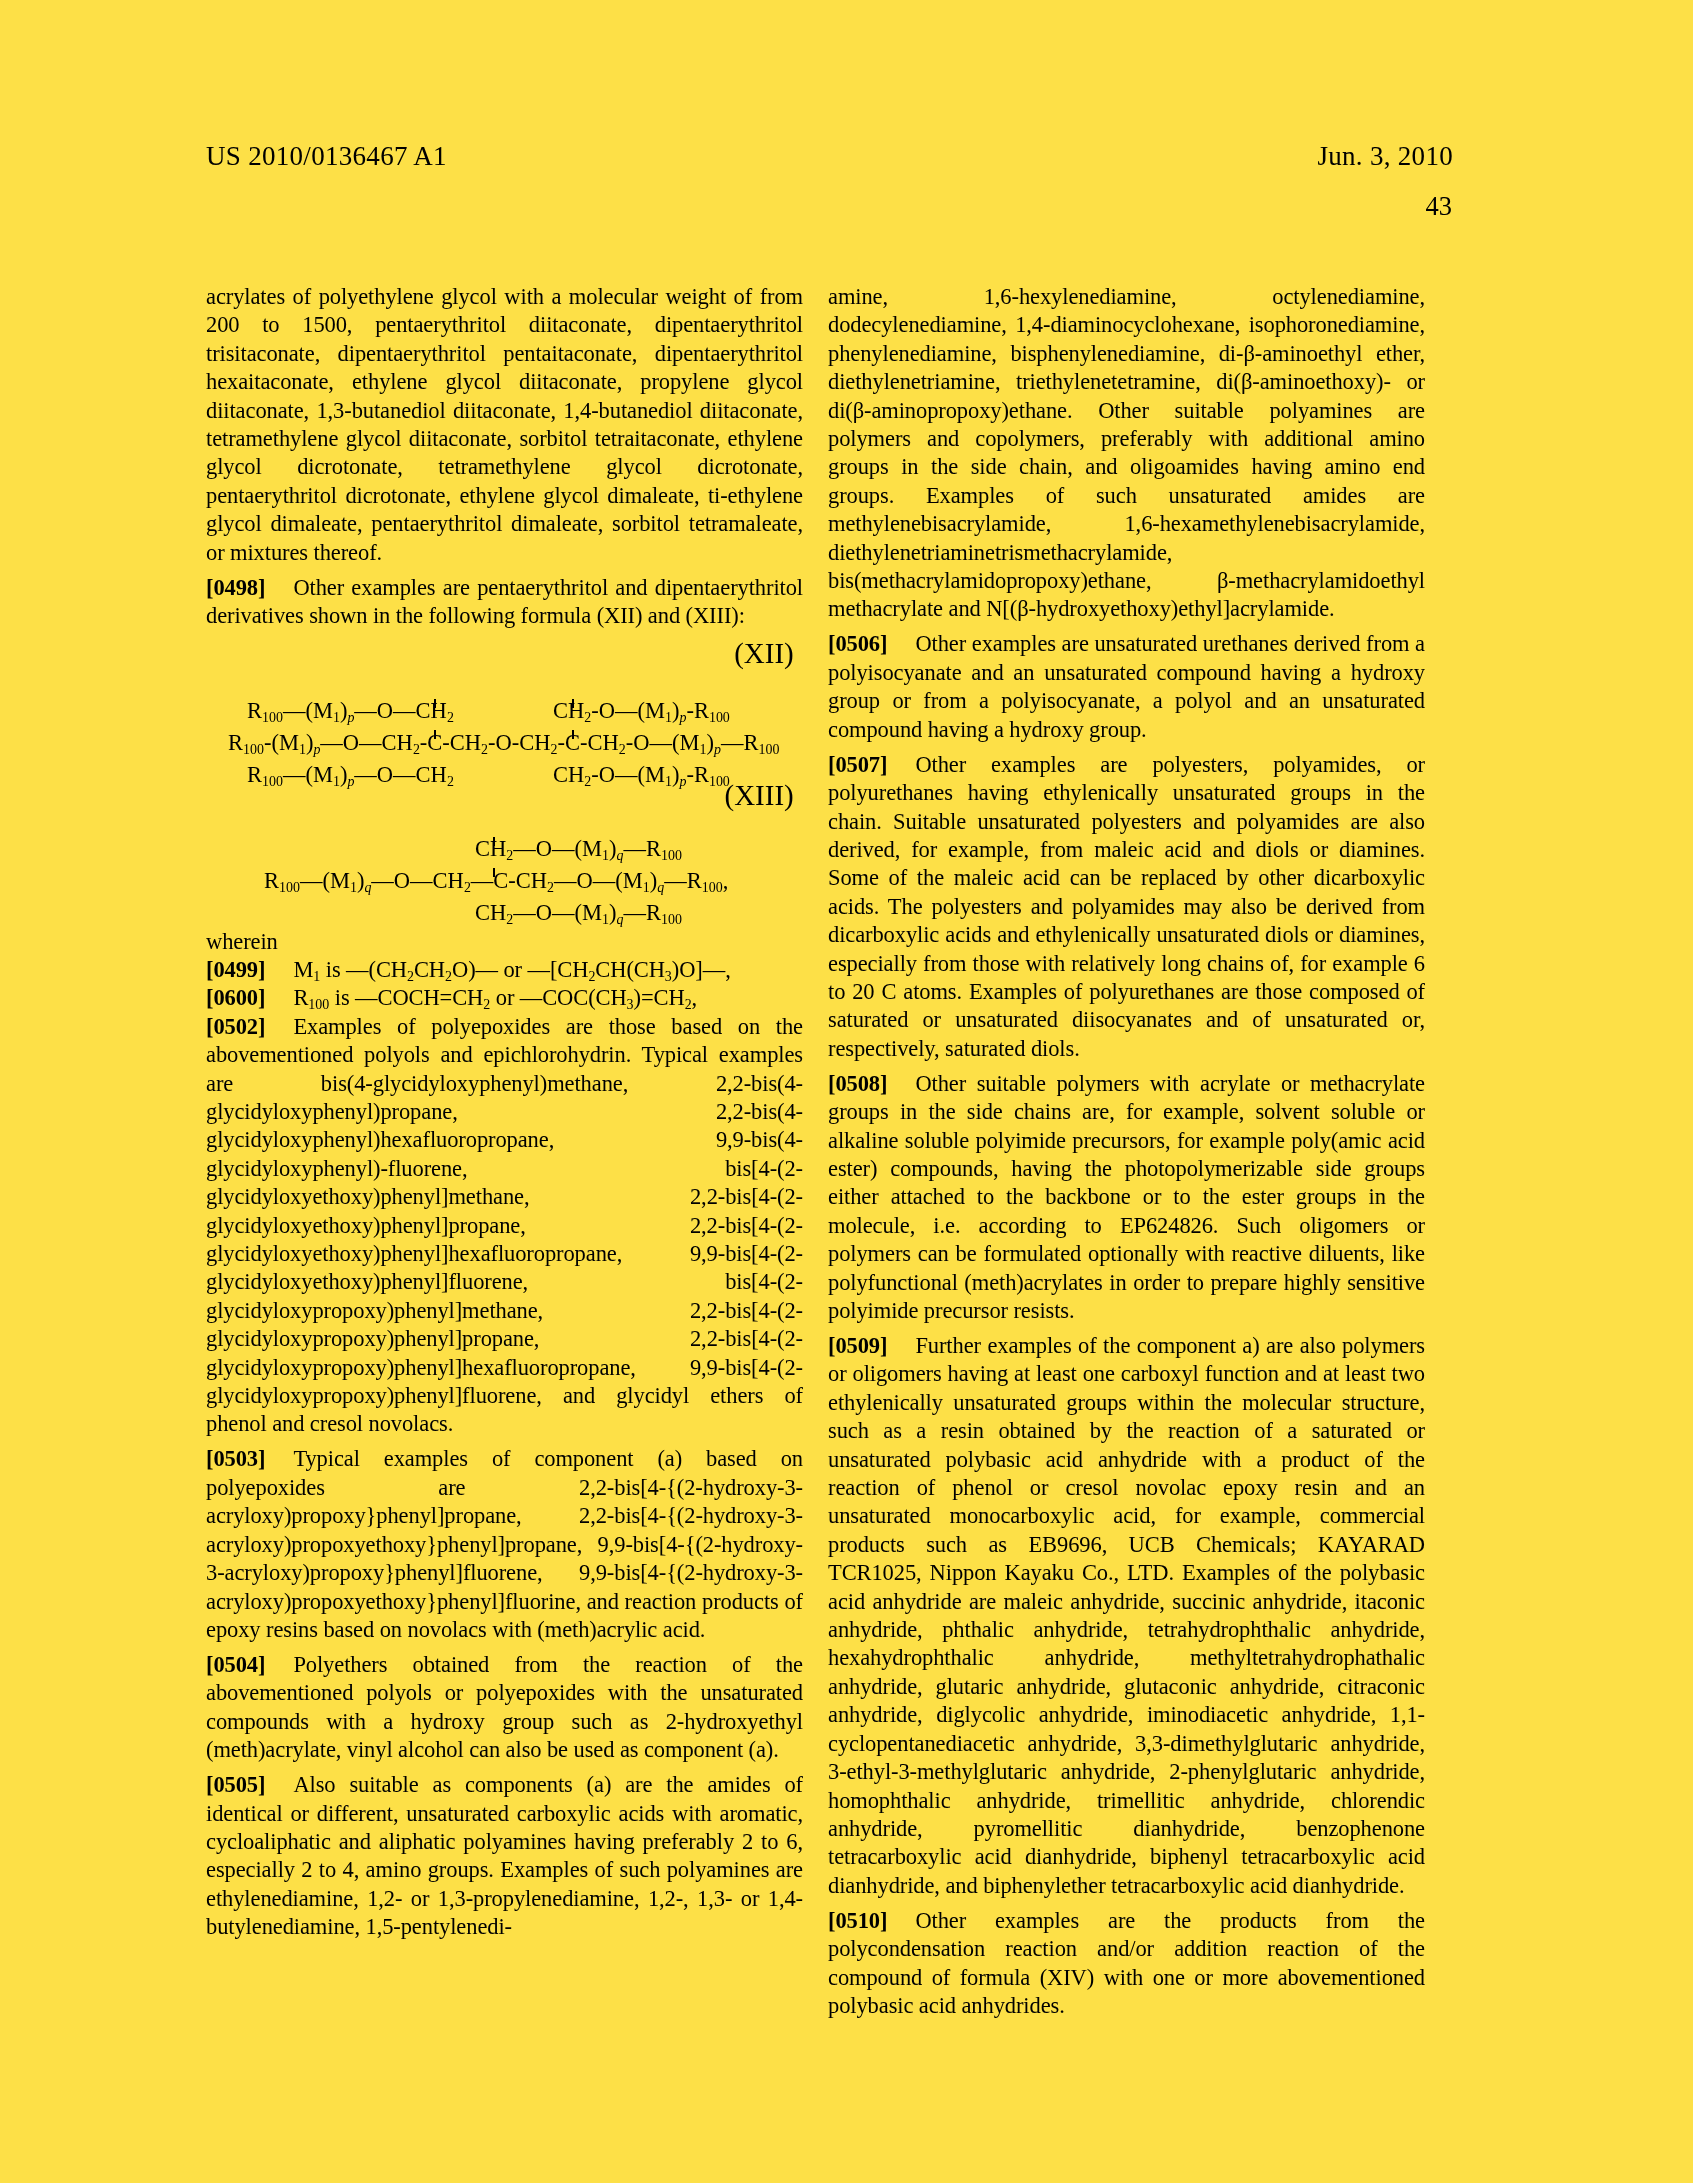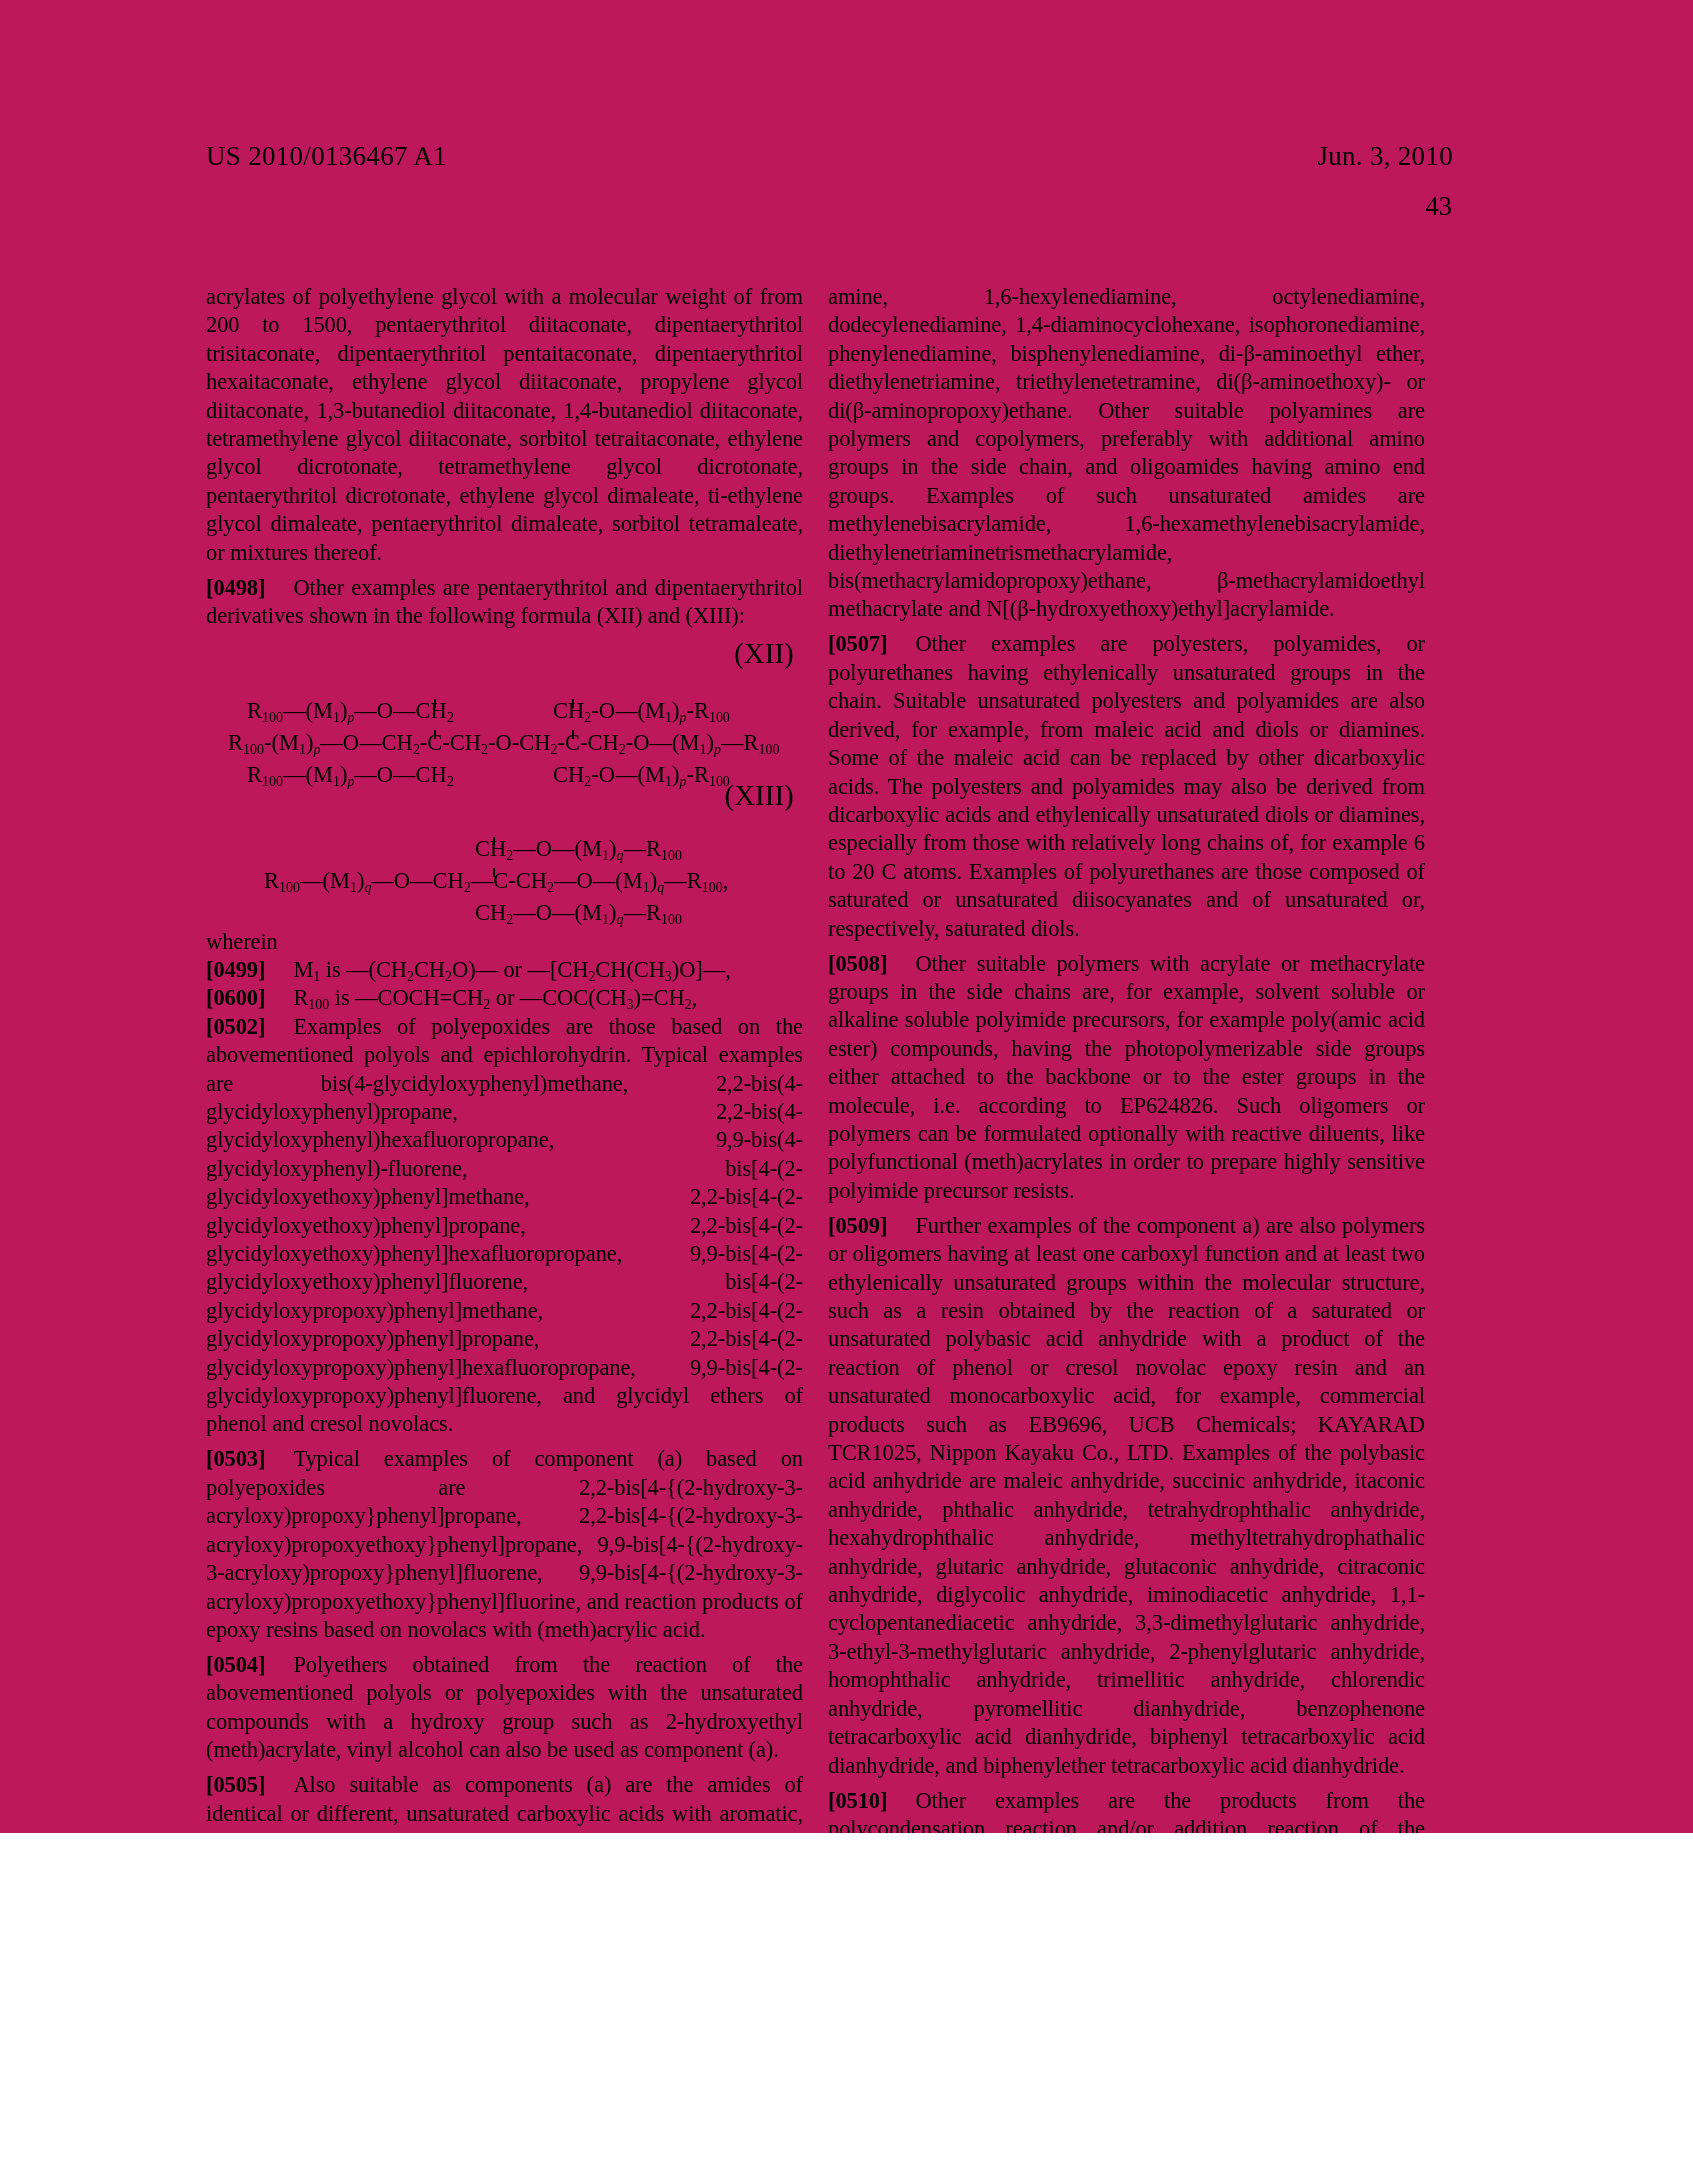--- a/index.html
+++ b/index.html
@@ -1,21 +1,21 @@
 <!DOCTYPE html>
 <html style="font-size:10.6px"><head>
 <meta charset="utf-8">
 <style>
   * { box-sizing: border-box; }
   html, body { margin: 0; padding: 0; background: #ffffff; }
   .page {
     position: relative;
     width: 1694px;
-    height: 1833px;
-    background: #be185d;
+    height: 2183px;
+    background: #fde047;
     color: #000000;
     font-family: "Liberation Serif", "DejaVu Serif", serif;
     overflow: hidden;
   }
   .hdr { position: absolute; top: 141px; font-size: 27px; letter-spacing: 0.3px; white-space: nowrap; }
   .hdr-left  { left: 206px; }
   .hdr-right { right: 241px; }
   .pageno {
     position: absolute; top: 191px; left: 206px; width: 1246px;
     text-align: right; font-size: 26.5px;
@@ -91,20 +91,21 @@
         <div class="para tight"><span>wherein</span></div>
         <div class="para tight"><span class="ptag">[0499]</span><span>M<sub>1</sub> is —(CH<sub>2</sub>CH<sub>2</sub>O)— or —[CH<sub>2</sub>CH(CH<sub>3</sub>)O]—,</span></div>
         <div class="para tight"><span class="ptag">[0600]</span><span>R<sub>100</sub> is —COCH=CH<sub>2</sub> or —COC(CH<sub>3</sub>)=CH<sub>2</sub>,</span></div>
         <div class="para"><span class="ptag">[0502]</span><span>Examples of polyepoxides are those based on the abovementioned polyols and epichlorohydrin. Typical examples are bis(4-glycidyloxyphenyl)methane, 2,2-bis(4-glycidyloxyphenyl)propane, 2,2-bis(4-glycidyloxyphenyl)hexafluoropropane, 9,9-bis(4-glycidyloxyphenyl)-fluorene, bis[4-(2-glycidyloxyethoxy)phenyl]methane, 2,2-bis[4-(2-glycidyloxyethoxy)phenyl]propane, 2,2-bis[4-(2-glycidyloxyethoxy)phenyl]hexafluoropropane, 9,9-bis[4-(2-glycidyloxyethoxy)phenyl]fluorene, bis[4-(2-glycidyloxypropoxy)phenyl]methane, 2,2-bis[4-(2-glycidyloxypropoxy)phenyl]propane, 2,2-bis[4-(2-glycidyloxypropoxy)phenyl]hexafluoropropane, 9,9-bis[4-(2-glycidyloxypropoxy)phenyl]fluorene, and glycidyl ethers of phenol and cresol novolacs.</span></div>
         <div class="para"><span class="ptag">[0503]</span><span>Typical examples of component (a) based on polyepoxides are 2,2-bis[4-{(2-hydroxy-3-acryloxy)propoxy}phenyl]propane, 2,2-bis[4-{(2-hydroxy-3-acryloxy)propoxyethoxy}phenyl]propane, 9,9-bis[4-{(2-hydroxy-3-acryloxy)propoxy}phenyl]fluorene, 9,9-bis[4-{(2-hydroxy-3-acryloxy)propoxyethoxy}phenyl]fluorine, and reaction products of epoxy resins based on novolacs with (meth)acrylic acid.</span></div>
         <div class="para"><span class="ptag">[0504]</span><span>Polyethers obtained from the reaction of the abovementioned polyols or polyepoxides with the unsaturated compounds with a hydroxy group such as 2-hydroxyethyl (meth)acrylate, vinyl alcohol can also be used as component (a).</span></div>
         <div class="para"><span class="ptag">[0505]</span><span>Also suitable as components (a) are the amides of identical or different, unsaturated carboxylic acids with aromatic, cycloaliphatic and aliphatic polyamines having preferably 2 to 6, especially 2 to 4, amino groups. Examples of such polyamines are ethylenediamine, 1,2- or 1,3-propylenediamine, 1,2-, 1,3- or 1,4-butylenediamine, 1,5-pentylenedi-</span></div>
       </div>
     <div class="col">
         <div class="para"><span>amine, 1,6-hexylenediamine, octylenediamine, dodecylenediamine, 1,4-diaminocyclohexane, isophoronediamine, phenylenediamine, bisphenylenediamine, di-β-aminoethyl ether, diethylenetriamine, triethylenetetramine, di(β-aminoethoxy)- or di(β-aminopropoxy)ethane. Other suitable polyamines are polymers and copolymers, preferably with additional amino groups in the side chain, and oligoamides having amino end groups. Examples of such unsaturated amides are methylenebisacrylamide, 1,6-hexamethylenebisacrylamide, diethylenetriaminetrismethacrylamide, bis(methacrylamidopropoxy)ethane, β-methacrylamidoethyl methacrylate and N[(β-hydroxyethoxy)ethyl]acrylamide.</span></div>
+        <div class="para"><span class="ptag">[0506]</span><span>Other examples are unsaturated urethanes derived from a polyisocyanate and an unsaturated compound having a hydroxy group or from a polyisocyanate, a polyol and an unsaturated compound having a hydroxy group.</span></div>
         <div class="para"><span class="ptag">[0507]</span><span>Other examples are polyesters, polyamides, or polyurethanes having ethylenically unsaturated groups in the chain. Suitable unsaturated polyesters and polyamides are also derived, for example, from maleic acid and diols or diamines. Some of the maleic acid can be replaced by other dicarboxylic acids. The polyesters and polyamides may also be derived from dicarboxylic acids and ethylenically unsaturated diols or diamines, especially from those with relatively long chains of, for example 6 to 20 C atoms. Examples of polyurethanes are those composed of saturated or unsaturated diisocyanates and of unsaturated or, respectively, saturated diols.</span></div>
         <div class="para"><span class="ptag">[0508]</span><span>Other suitable polymers with acrylate or methacrylate groups in the side chains are, for example, solvent soluble or alkaline soluble polyimide precursors, for example poly(amic acid ester) compounds, having the photopolymerizable side groups either attached to the backbone or to the ester groups in the molecule, i.e. according to EP624826. Such oligomers or polymers can be formulated optionally with reactive diluents, like polyfunctional (meth)acrylates in order to prepare highly sensitive polyimide precursor resists.</span></div>
         <div class="para"><span class="ptag">[0509]</span><span>Further examples of the component a) are also polymers or oligomers having at least one carboxyl function and at least two ethylenically unsaturated groups within the molecular structure, such as a resin obtained by the reaction of a saturated or unsaturated polybasic acid anhydride with a product of the reaction of phenol or cresol novolac epoxy resin and an unsaturated monocarboxylic acid, for example, commercial products such as EB9696, UCB Chemicals; KAYARAD TCR1025, Nippon Kayaku Co., LTD. Examples of the polybasic acid anhydride are maleic anhydride, succinic anhydride, itaconic anhydride, phthalic anhydride, tetrahydrophthalic anhydride, hexahydrophthalic anhydride, methyltetrahydrophathalic anhydride, glutaric anhydride, glutaconic anhydride, citraconic anhydride, diglycolic anhydride, iminodiacetic anhydride, 1,1-cyclopentanediacetic anhydride, 3,3-dimethylglutaric anhydride, 3-ethyl-3-methylglutaric anhydride, 2-phenylglutaric anhydride, homophthalic anhydride, trimellitic anhydride, chlorendic anhydride, pyromellitic dianhydride, benzophenone tetracarboxylic acid dianhydride, biphenyl tetracarboxylic acid dianhydride, and biphenylether tetracarboxylic acid dianhydride.</span></div>
         <div class="para"><span class="ptag">[0510]</span><span>Other examples are the products from the polycondensation reaction and/or addition reaction of the compound of formula (XIV) with one or more abovementioned polybasic acid anhydrides.</span></div>
       </div>
   </div>
 </div>
 
 
 </body></html>

